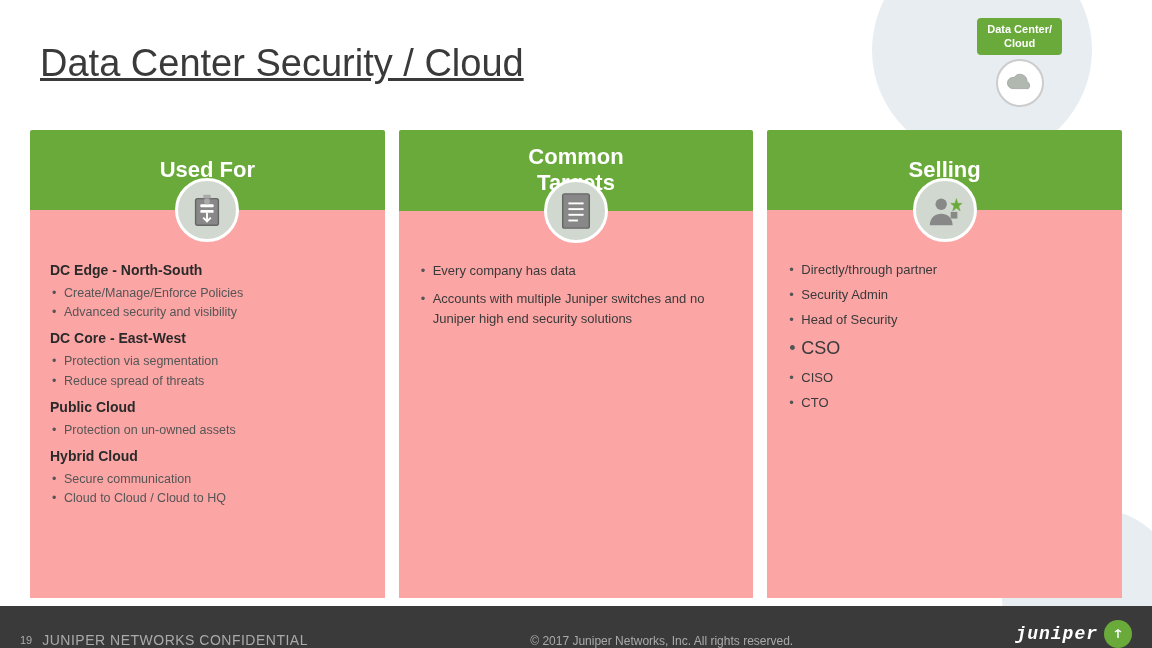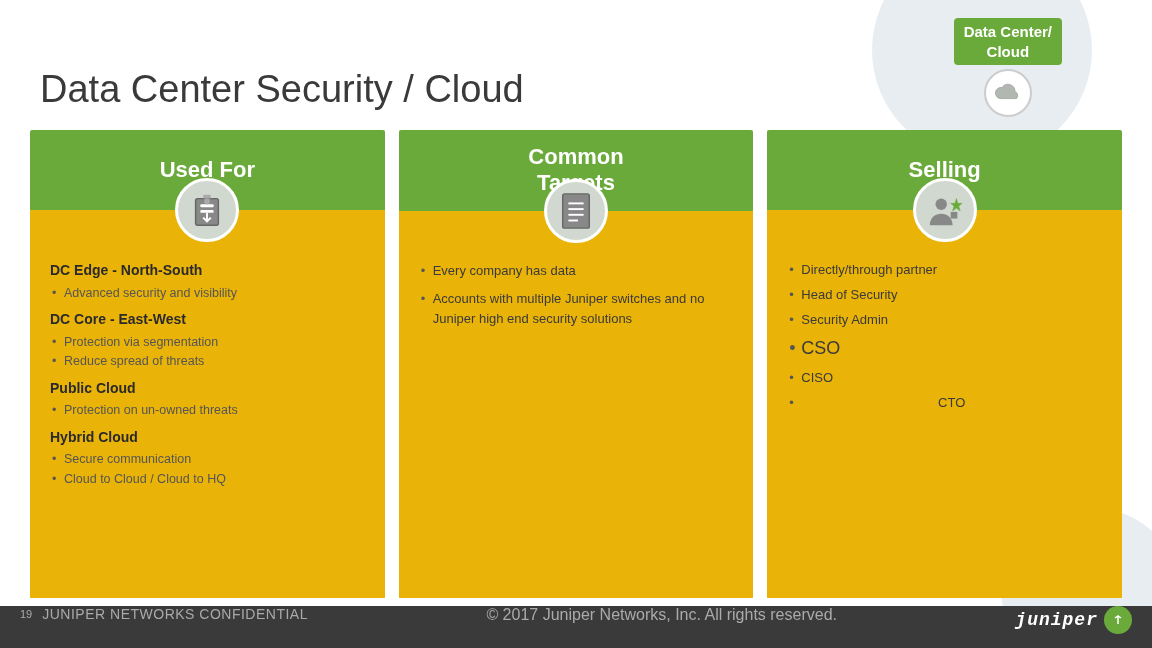--- a/index.html
+++ b/index.html
@@ -40,21 +40,21 @@
       top: 18px;
       right: 90px;
       z-index: 10;
       display: flex;
       flex-direction: column;
       align-items: center;
     }
     .badge-box {
       background: #6aaa3a;
       color: #fff;
-      font-size: 15px;
+      font-size: 11px;
       font-weight: bold;
       text-align: center;
       padding: 4px 10px;
       border-radius: 4px;
       line-height: 1.3;
     }
     .badge-circle {
       width: 48px;
       height: 48px;
       border-radius: 50%;
@@ -66,26 +66,27 @@
       margin-top: 4px;
     }
     .badge-circle svg {
       width: 28px;
       height: 28px;
     }
 
     
     .page-title {
       position: absolute;
-      top: 68px;
+      top: 42px;
       left: 40px;
       font-size: 38px;
       font-weight: 300;
       color: #3a3a3a;
       z-index: 5;
+      text-decoration: underline;
     }
 
     
     .main-content {
       position: absolute;
       top: 130px;
       left: 30px;
       right: 30px;
       bottom: 50px;
       display: flex;
@@ -135,21 +136,21 @@
       justify-content: center;
       z-index: 10;
     }
     .header-icon-circle svg {
       width: 38px;
       height: 38px;
     }
 
     
     .col-body {
-      background: #eab308;
+      background: #fca5a5;
       flex: 1;
       padding: 50px 20px 16px 20px;
       font-size: 13px;
       color: #3a3a3a;
       line-height: 1.55;
     }
 
     .section-title-bold {
       font-weight: 700;
       font-size: 14px;
@@ -180,21 +181,21 @@
 
     
     .footer {
       position: absolute;
       bottom: 0;
       left: 0;
       right: 0;
       height: 42px;
       background: #3a3a3a;
       display: flex;
-      align-items: flex-start;
+      align-items: flex-end;
       justify-content: space-between;
       padding: 0 20px;
       z-index: 10;
     }
     .footer-left {
       display: flex;
       align-items: center;
       gap: 10px;
     }
     .footer-page-num {
@@ -202,21 +203,21 @@
       font-size: 11px;
     }
     .footer-confidential {
       color: #aaa;
       font-size: 14px;
       text-transform: uppercase;
       letter-spacing: 0.5px;
     }
     .footer-copyright {
       color: #aaa;
-      font-size: 16px;
+      font-size: 12px;
     }
     .footer-logo {
       display: flex;
       align-items: center;
       gap: 6px;
       font-family: Liberation Mono, monospace;
     }
     .footer-logo-text {
       color: #fff;
       font-size: 18px;
@@ -272,34 +273,35 @@
 
           <circle cx="20" cy="11" r="3" fill="#aaa"></circle>
           <rect x="16" y="4" width="8" height="4" rx="1" fill="#aaa"></rect>
         </svg>
       </div>
     </div>
     <div class="col-body">
       <div>
         <div class="section-title-bold">DC Edge - North-South</div>
         <ul class="bullet-list">
+          <li>Create/Manage/Enforce Policies</li>
           <li>Advanced security and visibility</li>
         </ul>
       </div>
       <div>
         <div class="section-title-bold">DC Core - East-West</div>
         <ul class="bullet-list">
           <li>Protection via segmentation</li>
           <li>Reduce spread of threats</li>
         </ul>
       </div>
       <div>
         <div class="section-title-bold">Public Cloud</div>
         <ul class="bullet-list">
-          <li>Protection on un-owned threats</li>
+          <li>Protection on un-owned assets</li>
         </ul>
       </div>
       <div>
         <div class="section-title-bold">Hybrid Cloud</div>
         <ul class="bullet-list">
           <li>Secure communication</li>
           <li>Cloud to Cloud / Cloud to HQ</li>
         </ul>
       </div>
     </div>
@@ -343,25 +345,25 @@
 
           <polygon points="32,8 33.5,13 38,13 34.5,16 36,21 32,18 28,21 29.5,16 26,13 30.5,13" fill="#6aaa3a" stroke="#6aaa3a" stroke-width="0.5"></polygon>
 
           <rect x="26" y="22" width="7" height="7" fill="#888"></rect>
         </svg>
       </div>
     </div>
     <div class="col-body">
       <ul class="bullet-list">
         <li style="font-size:13px; color:#3a3a3a; margin-bottom:5px;">Directly/through partner</li>
+        <li style="font-size:13px; color:#3a3a3a; margin-bottom:5px;">Security Admin</li>
         <li style="font-size:13px; color:#3a3a3a; margin-bottom:5px;">Head of Security</li>
-        <li style="font-size:13px; color:#3a3a3a; margin-bottom:5px;">Security Admin</li>
         <li style="font-size:18px; color:#3a3a3a; margin-bottom:5px;">CSO</li>
         <li style="font-size:13px; color:#3a3a3a; margin-bottom:5px;">CISO</li>
-        <li style="font-size:13px; color:#3a3a3a;text-align:center;">CTO</li>
+        <li style="font-size:13px; color:#3a3a3a;">CTO</li>
       </ul>
     </div>
   </div>
 
 </div>
 
 <div class="footer">
   <div class="footer-left">
     <span class="footer-page-num">19</span>
     <span class="footer-confidential">JUNIPER NETWORKS CONFIDENTIAL</span>

